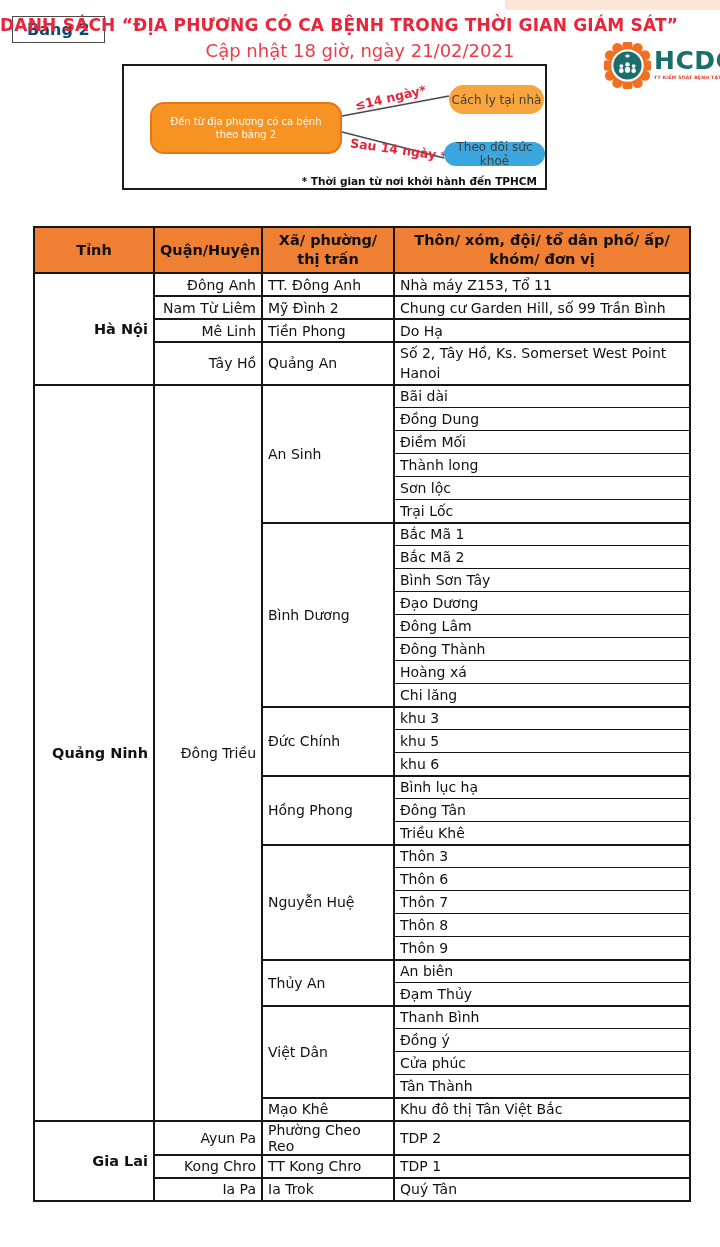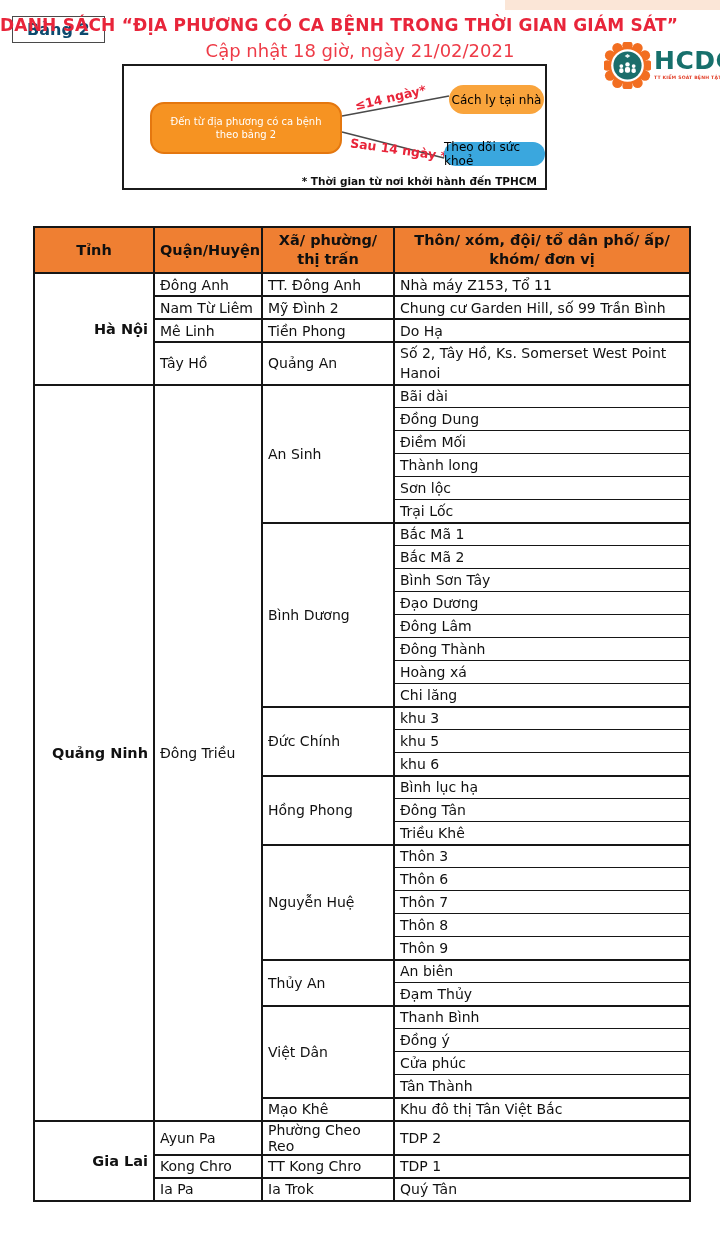--- a/index.html
+++ b/index.html
@@ -23,39 +23,39 @@
   .logo-sub{font-size:4.6px;font-weight:700;color:#e2402a;margin-top:2px;letter-spacing:.2px;white-space:nowrap;}
 
   
   .flow-frame{position:absolute;left:122px;top:64px;width:421px;height:122px;
               border:2px solid #1b1b1b;background:#fff;}
   .flow-frame svg.connectors{position:absolute;left:0;top:0;width:100%;height:100%;}
   .flow-main{position:absolute;left:26px;top:36px;width:192px;height:52px;
              background:var(--flow-main);border:2px solid var(--flow-main-border);border-radius:14px;
              color:#fff;font-size:10px;display:flex;align-items:center;justify-content:center;
              text-align:center;line-height:1.35;box-sizing:border-box;padding:0 8px;}
-  .pill{position:absolute;color:#000000;display:flex;align-items:center;justify-content:center;
-        font-size:12px;box-sizing:border-box;}
+  .pill{position:absolute;color:#404040;display:flex;align-items:center;justify-content:center;
+        text-align:center;font-size:12px;box-sizing:border-box;}
   .pill.orange{left:325px;top:19px;width:95px;height:29px;border-radius:15px;background:var(--flow-quarantine);}
   .pill.blue{left:320px;top:76px;width:101px;height:24px;border-radius:16px;background:var(--flow-monitor);}
   .branch-label{position:absolute;color:var(--red);font-size:12.5px;font-weight:700;white-space:nowrap;}
   .branch-label.up{left:230px;top:24px;transform:rotate(-13deg);}
   .branch-label.down{left:226px;top:76px;transform:rotate(8deg);}
   .flow-footnote{position:absolute;right:8px;bottom:1px;font-size:10.5px;font-weight:600;color:#111;}
 
   
   table.surv{position:absolute;left:33px;top:226px;width:656px;border-collapse:collapse;
              table-layout:fixed;font-size:14px;color:#111;}
   .surv th,.surv td{border:1px solid #161616;border-left-width:2px;border-right-width:2px;
                     padding:0 5px;overflow:hidden;}
   .surv thead th{border-width:2px;background:var(--orange-header);font-weight:700;
                  text-align:center;height:44px;font-size:14.5px;line-height:1.3;color:#101010;}
   .surv tbody tr{height:23px;}
   .province-cell{font-weight:700;text-align:right;border-width:2px !important;font-size:14.5px;}
-  .district-cell{border-width:2px !important;text-align:left;}
+  .district-cell{border-width:2px !important;text-align:right;}
   .commune-cell{border-width:2px !important;text-align:left;}
   .hamlet-cell{border-top-width:1px;border-bottom-width:1px;white-space:nowrap;}
   .hamlet-cell.wrap{white-space:normal;line-height:1.45;}
   .thick-bottom{border-bottom-width:2px !important;}
 </style>
 </head>
 <body>
 
 <div class="page">
 

